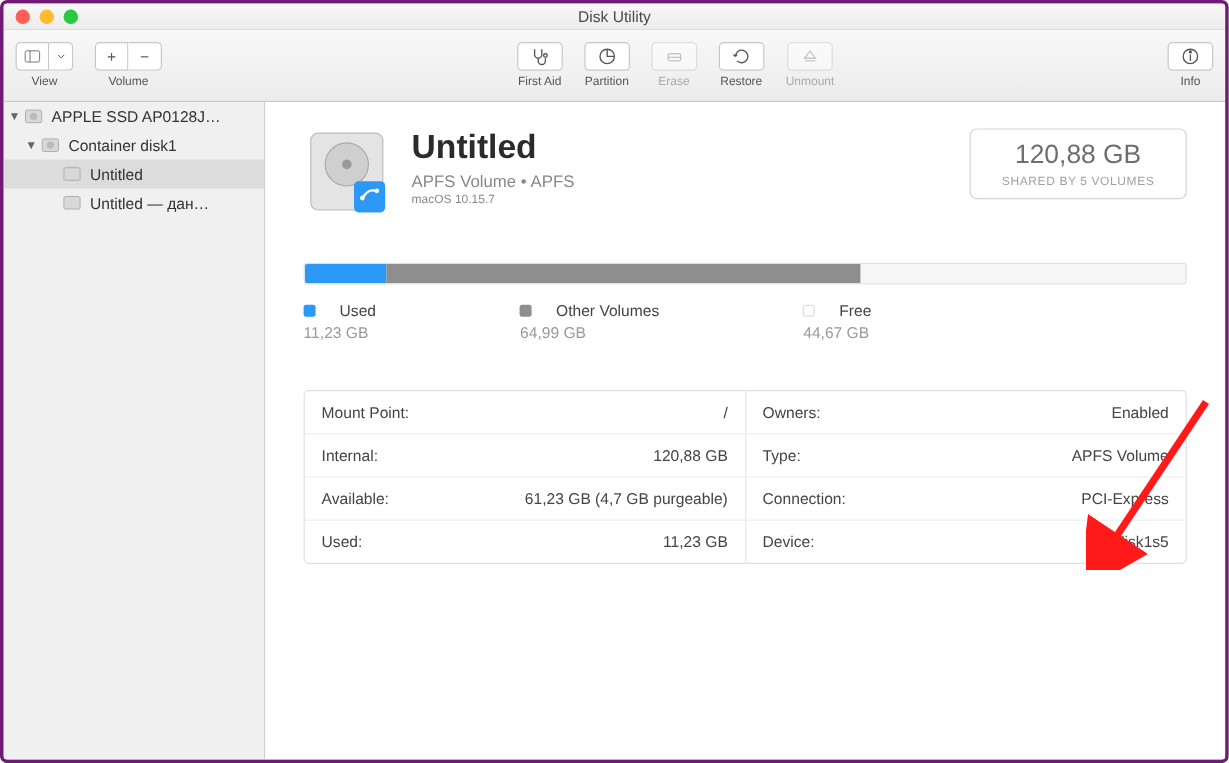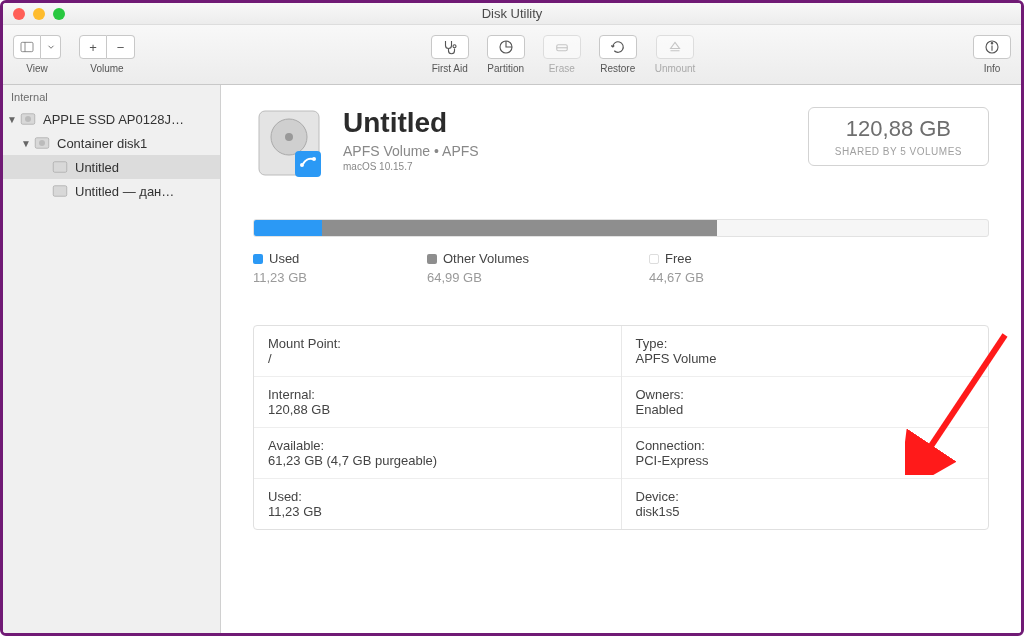--- a/index.html
+++ b/index.html
@@ -58,28 +58,28 @@
   .cap-box { border:1px solid #d3d3d3; border-radius:6px; padding:8px 26px; text-align:center; }
   .cap-size { font-size:22px; color:#6e6e6e; }
   .cap-sub { font-size:10px; letter-spacing:.5px; color:#a0a0a0; margin-top:4px; }
   
   .usage { margin-top:40px; }
   .bar { width:100%; height:18px; background:var(--light-bar); border:1px solid #e2e2e2; border-radius:3px; overflow:hidden; display:flex; }
   .bar .seg-used { background:var(--blue); }
   .bar .seg-other{ background:var(--gray-bar); }
   .legend { display:flex; margin-top:14px; gap:120px; }
   .legend-item { font-size:13px; }
-  .legend-item .dotlabel { display:flex; align-items:center; color:#444; font-weight:500;}
+  .legend-item .dotlabel { display:flex; align-items:center; color:#444; font-weight:500;gap:14px;}
   .legend-item .sq { width:10px; height:10px; border-radius:2px; margin-right:6px; }
   .legend-item .val { color:#9a9a9a; margin-top:4px; font-size:13px; }
   
   .details { margin-top:40px; border:1px solid #e0e0e0; border-radius:4px; display:flex; font-size:13px; }
   .details-col { flex:1; }
   .details-col:first-child { border-right:1px solid #e8e8e8; }
-  .drow { display:flex; justify-content:space-between; padding:10px 14px; color:#444;flex-direction:column; }
+  .drow { display:flex; justify-content:space-between; padding:10px 14px; color:#444; }
   .drow + .drow { border-top:1px solid #eee; }
   .drow .k { color:#444; }
   .drow .v { color:#444; }
   
   .arrow { position:absolute; right:6px; top:240px; }
   .arrow svg { width:110px; height:150px; }
 </style>
 </head>
 <body>
 
@@ -174,21 +174,20 @@
             <circle cx="12" cy="7" r="1" fill="#555"></circle>
           </svg>
       </div>
       <div class="tb-label">Info</div>
     </div>
   </div>
 
   <div class="body">
 
     <div class="sidebar">
-      <div class="sb-header">Internal</div>
 
       <div class="sb-row depth0">
         <span class="tri">▼</span>
         <svg class="sb-icon" viewBox="0 0 24 24">
             <rect x="3" y="5" width="18" height="14" rx="2" fill="#d8d8d8" stroke="#aaa"></rect>
             <circle cx="12" cy="12" r="4" fill="#bbb"></circle>
           </svg>
         <span>APPLE SSD AP0128J…</span>
       </div>
 
@@ -282,26 +281,26 @@
               <span class="k">Available:</span>
               <span class="v">61,23 GB (4,7 GB purgeable)</span>
             </div>
             <div class="drow">
               <span class="k">Used:</span>
               <span class="v">11,23 GB</span>
             </div>
           </div>
         <div class="details-col" id="details-right">
             <div class="drow">
+              <span class="k">Owners:</span>
+              <span class="v">Enabled</span>
+            </div>
+            <div class="drow">
               <span class="k">Type:</span>
               <span class="v">APFS Volume</span>
-            </div>
-            <div class="drow">
-              <span class="k">Owners:</span>
-              <span class="v">Enabled</span>
             </div>
             <div class="drow">
               <span class="k">Connection:</span>
               <span class="v">PCI-Express</span>
             </div>
             <div class="drow">
               <span class="k">Device:</span>
               <span class="v">disk1s5</span>
             </div>
           </div>

